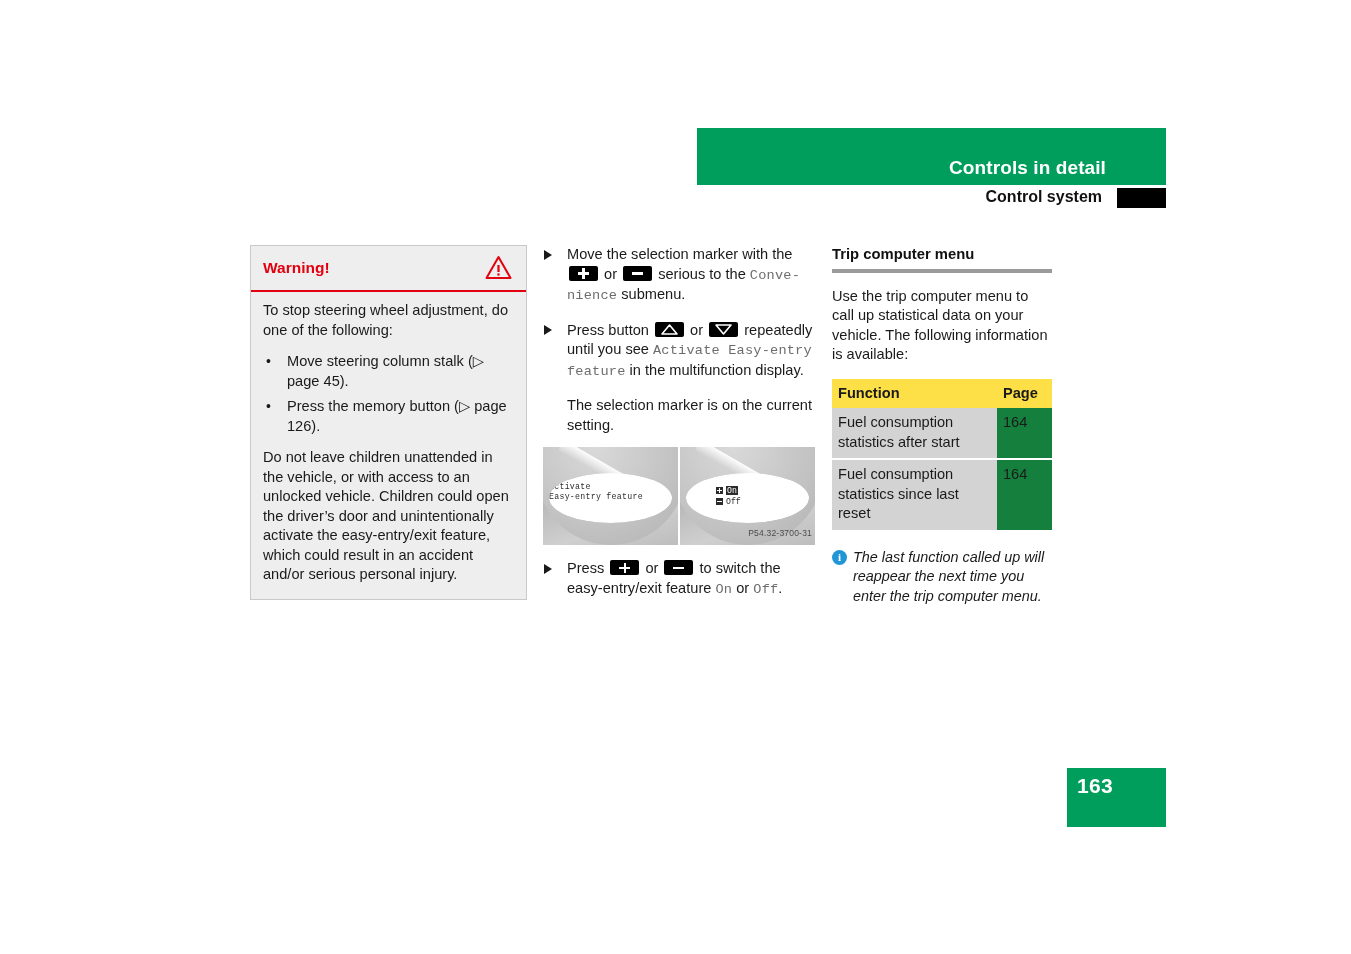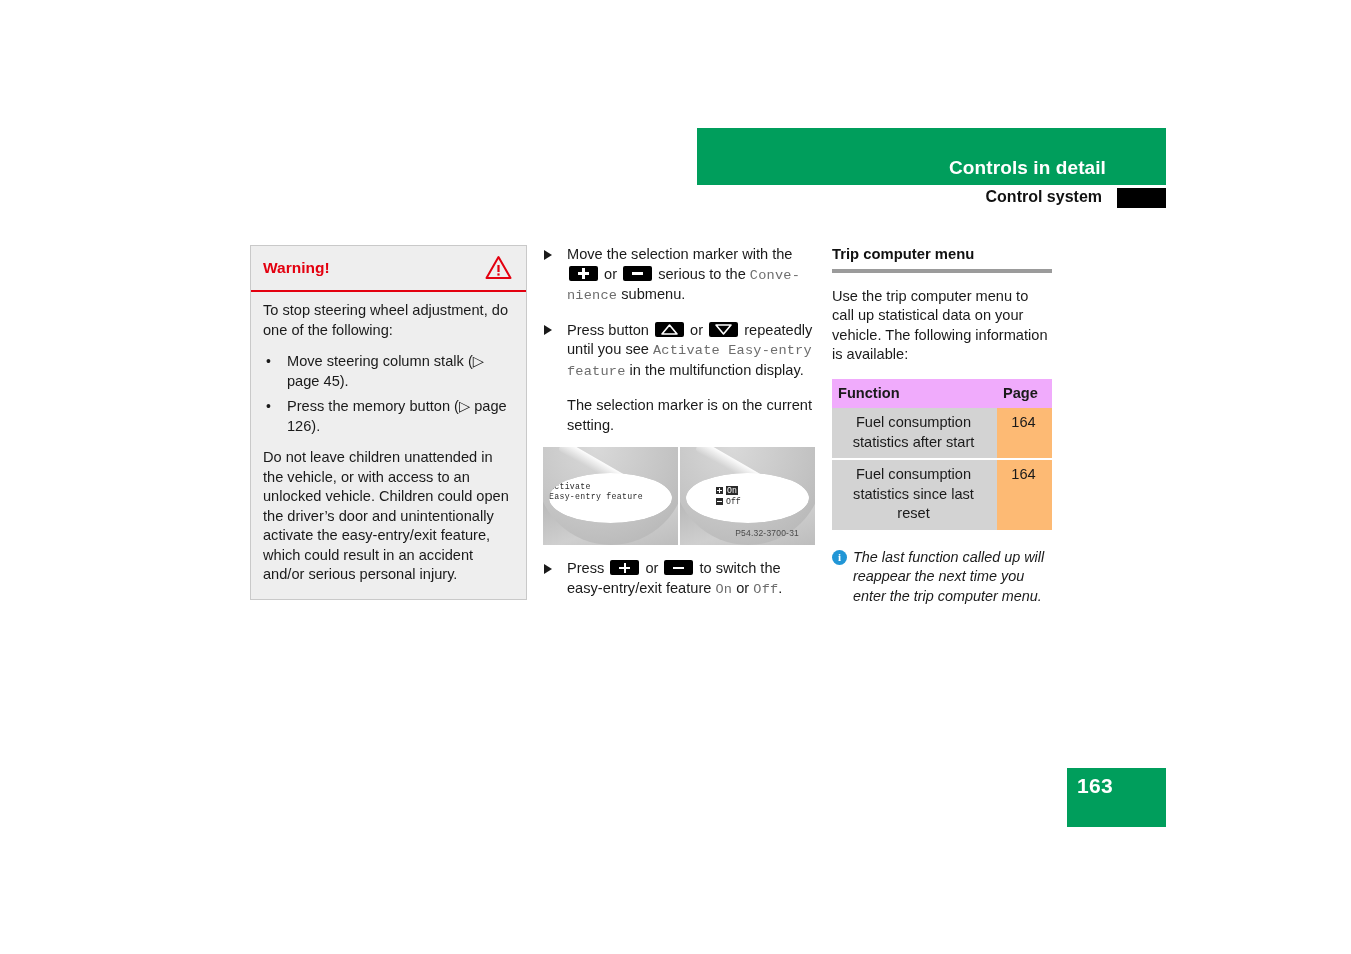--- a/index.html
+++ b/index.html
@@ -268,21 +268,21 @@
     left: 2.9px; top: 1.4px; width: 1.2px; height: 4.4px;
     background: #ffffff;
   }
   .fig-hl {
     background: #2b2b2b;
     color: #ffffff;
     padding: 0 1px;
   }
   .fig-caption {
     position: absolute;
-    right: 16px;
+    right: 3px;
     bottom: 2px;
     font-size: 8.5px;
     color: #4a4a4a;
     font-family: "Liberation Sans", sans-serif;
     letter-spacing: 0.2px;
   }
 
   
   .section-title {
     font-size: 14.8px;
@@ -303,30 +303,30 @@
     font-size: 14.6px;
     line-height: 19.5px;
   }
   table.fn-table th {
     text-align: left;
     font-weight: bold;
     padding: 5px 8px 5px 6px;
     vertical-align: top;
   }
   table.fn-table td {
-    text-align: center;
+    text-align: left;
     padding: 5px 8px 6px 6px;
     vertical-align: top;
   }
   table.fn-table th.c-fn, table.fn-table td.c-fn { width: 75%; }
   table.fn-table th.c-pg, table.fn-table td.c-pg { width: 25%; }
   
-  table.fn-table thead th { background: #f0abfc; }
+  table.fn-table thead th { background: #fde047; }
   table.fn-table tbody td.c-fn { background: #d3d3d3; }
-  table.fn-table tbody td.c-pg { background: #fdba74; }
+  table.fn-table tbody td.c-pg { background: #15803d; }
   table.fn-table tbody tr { border-bottom: 2px solid #ffffff; }
 
   .note {
     position: relative;
     margin-top: 16px;
     padding-left: 21px;
     font-style: italic;
     font-size: 14.4px;
     line-height: 19.5px;
   }

